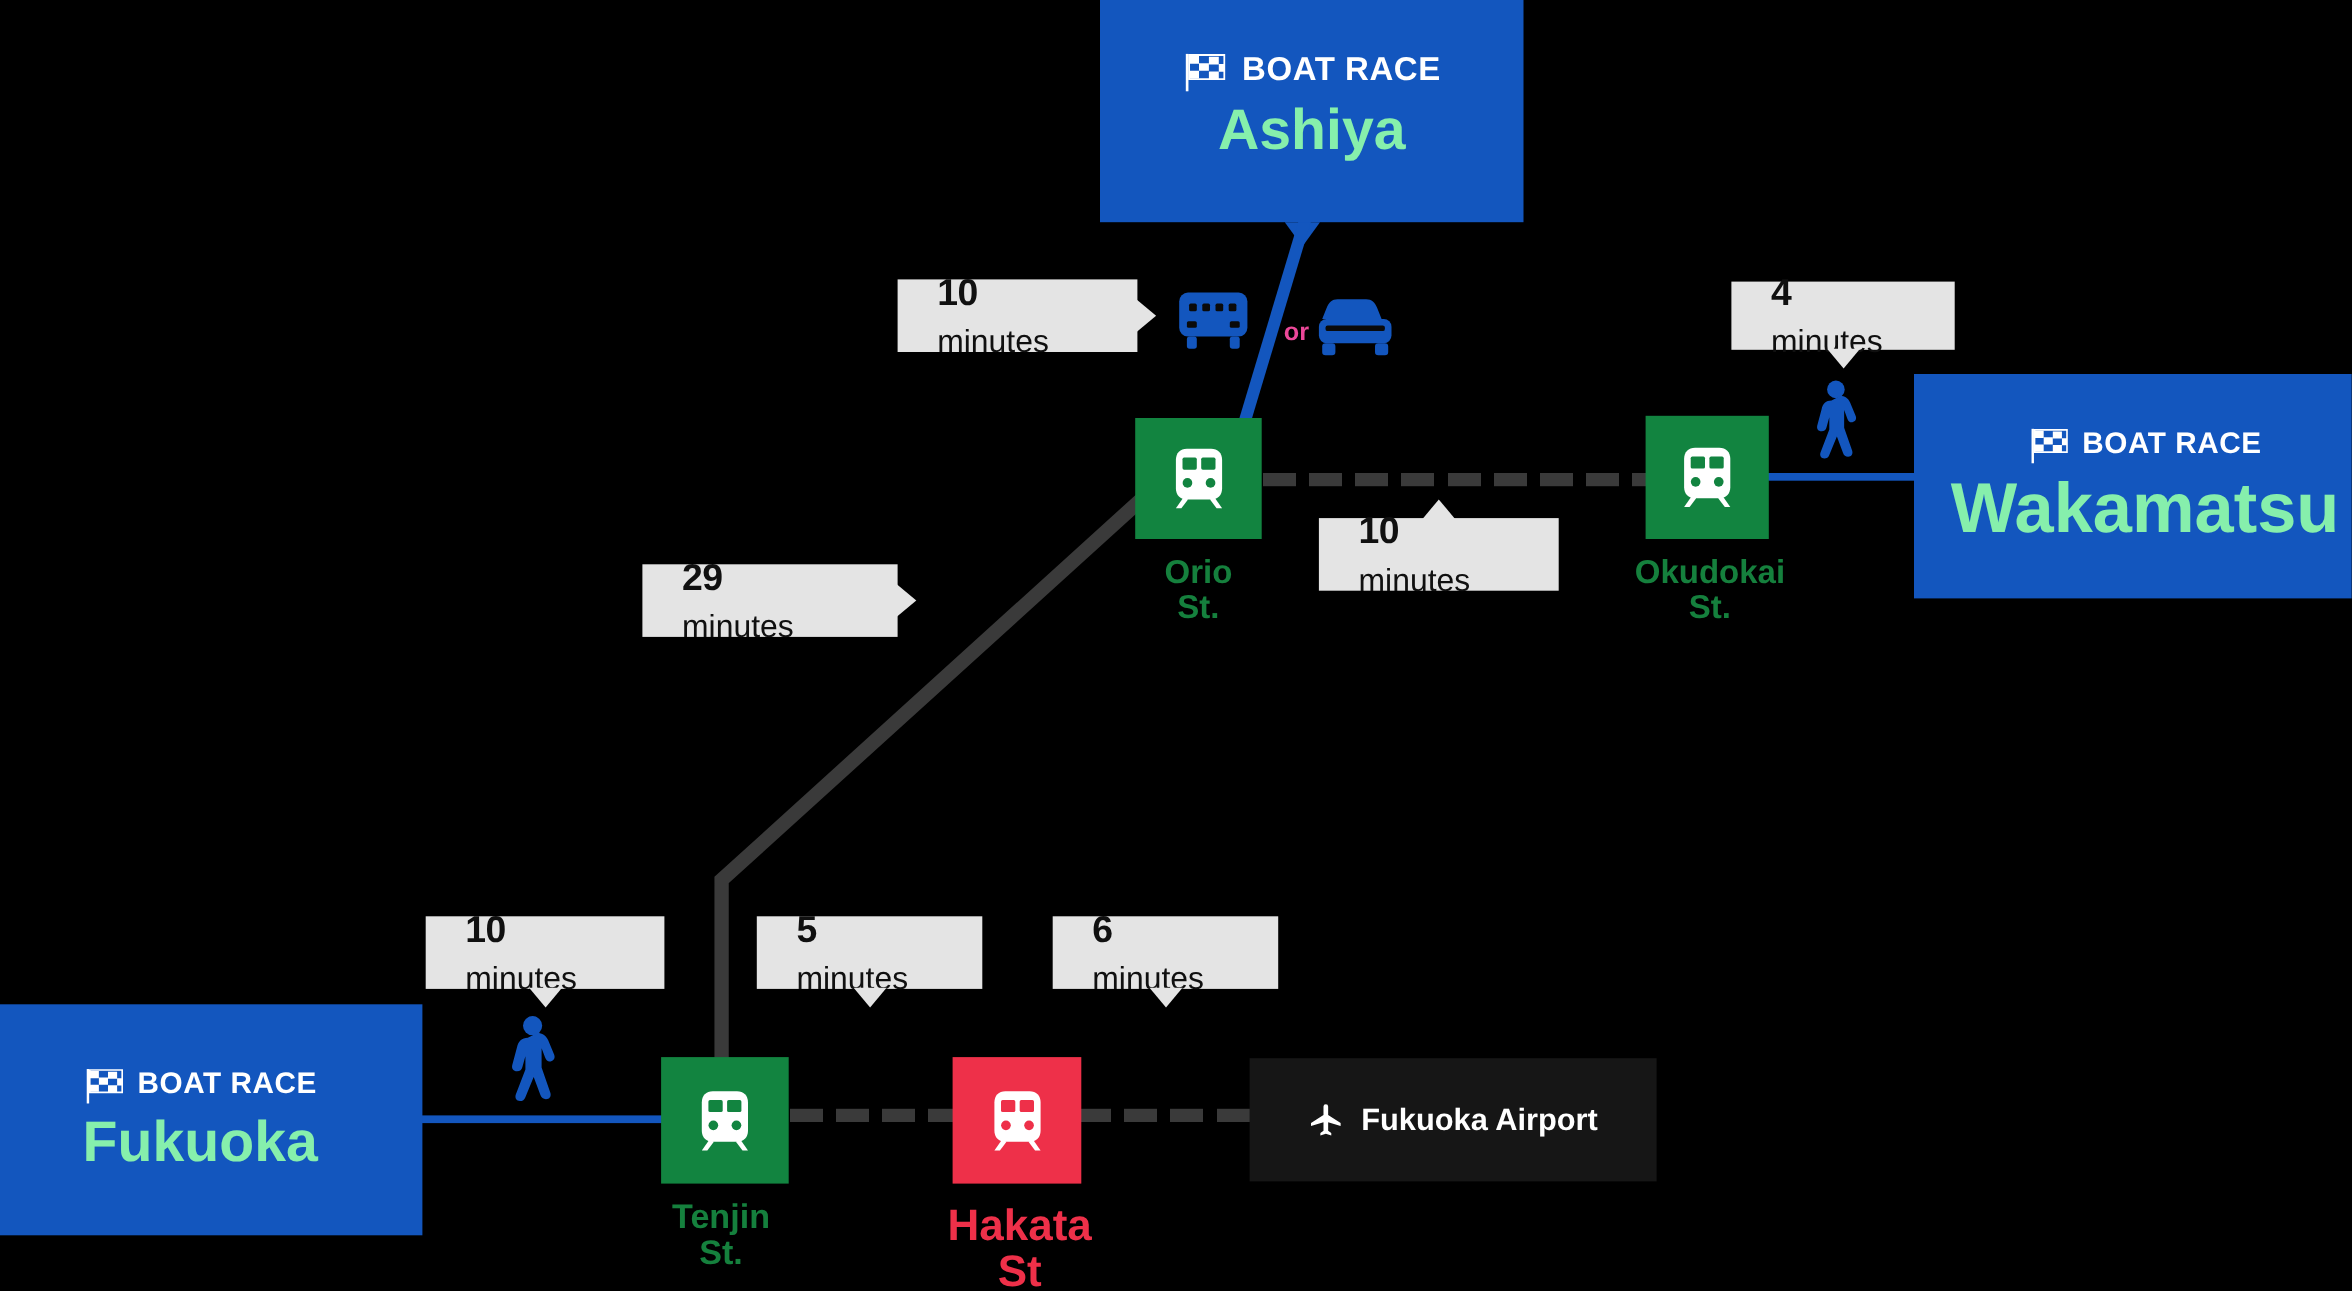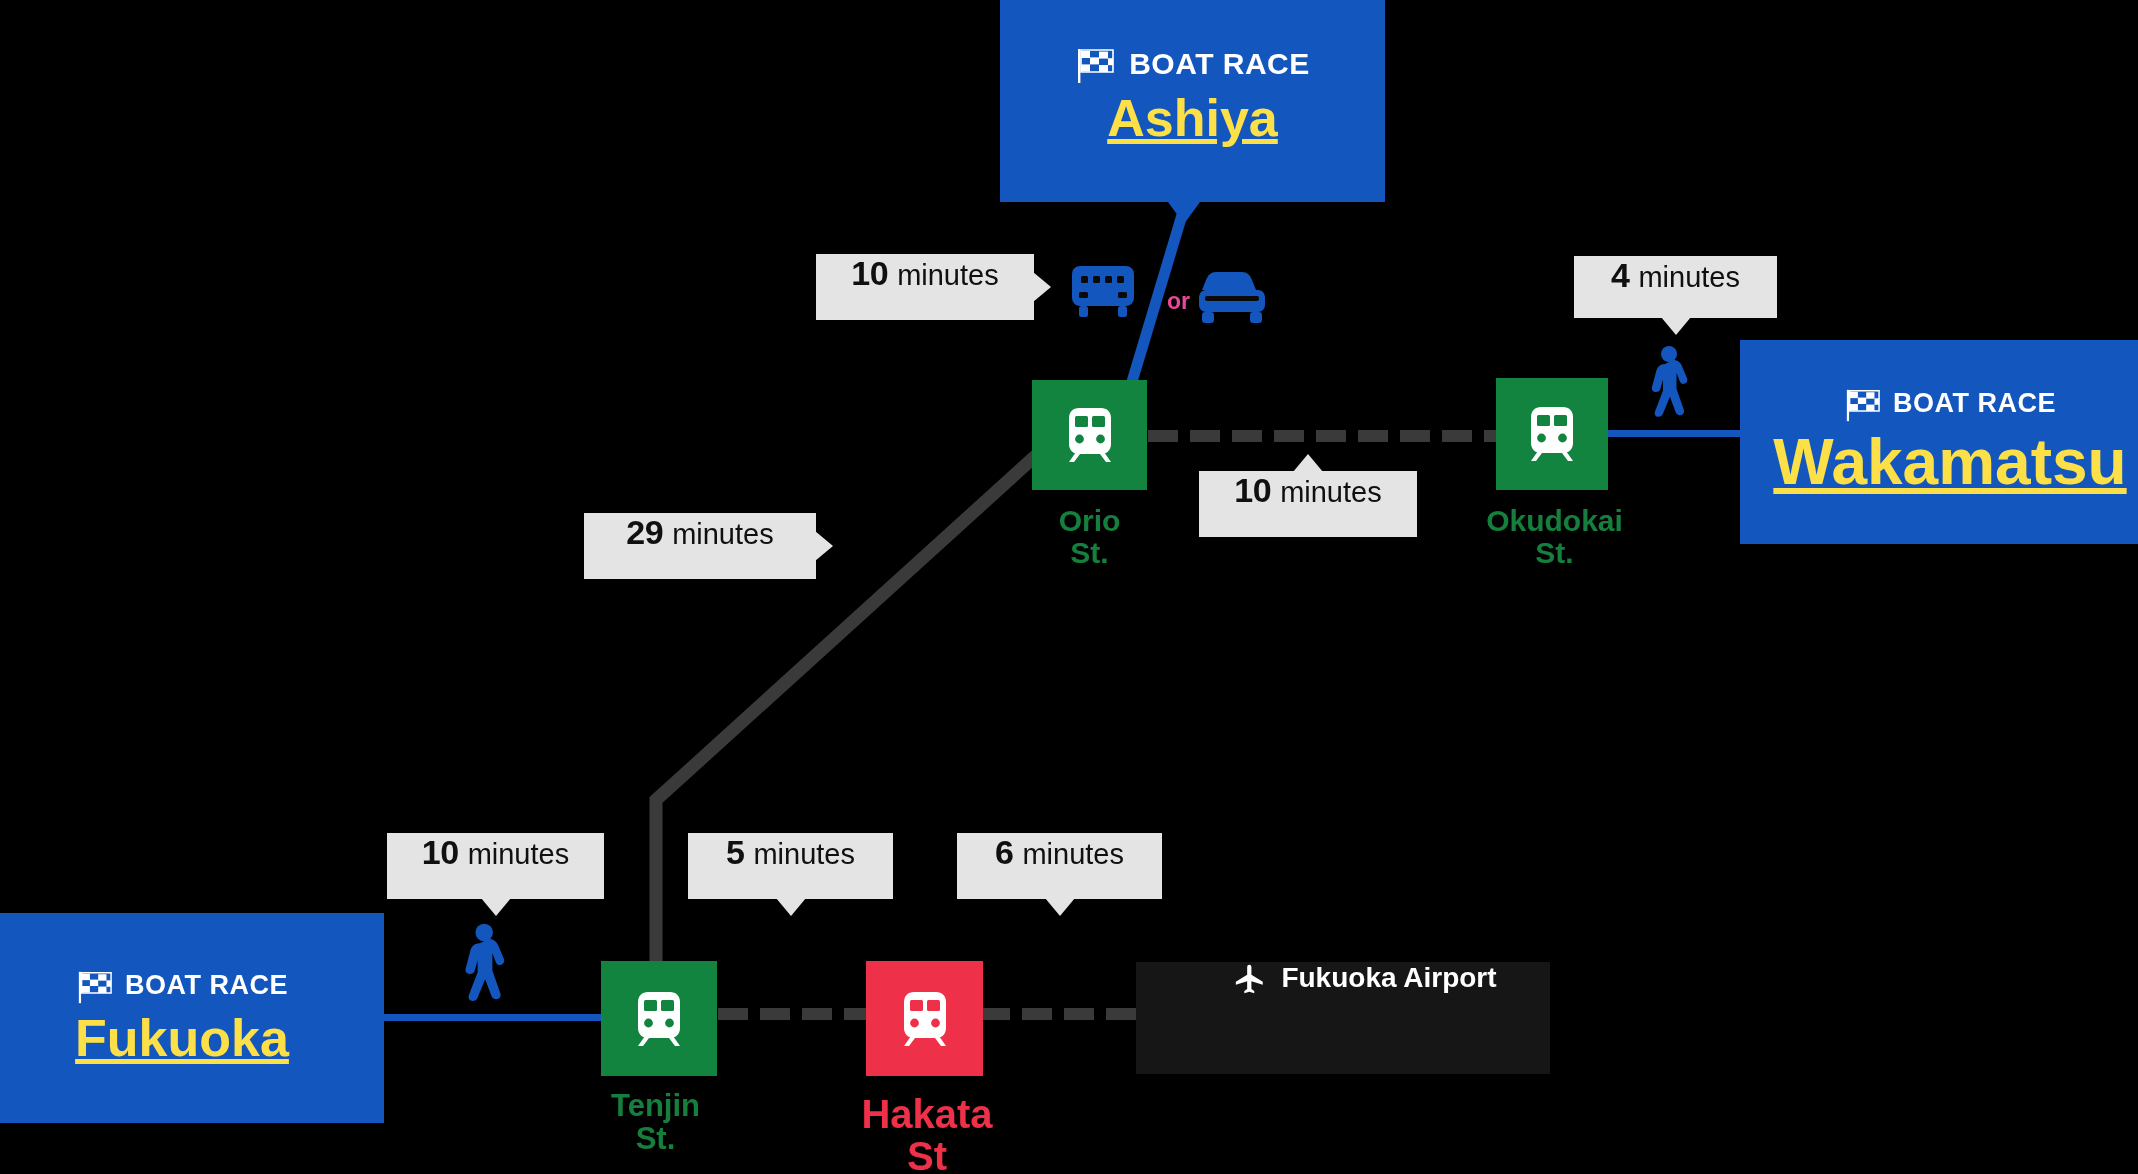--- a/index.html
+++ b/index.html
@@ -38,25 +38,24 @@
     margin-bottom: 6px;
   }
   .venue-head-text {
     color: #ffffff;
     font-size: 30px;
     font-weight: 700;
     letter-spacing: 0.5px;
     white-space: nowrap;
   }
   .venue-name {
-    color: #fde047;
+    color: #86efac;
     font-weight: 700;
     white-space: nowrap;
     line-height: 1.05;
-    text-decoration: underline;
   }
   .flag-icon { display: block; }
 
   
   .venue-tail {
     position: absolute;
     width: 0; height: 0;
     border-left: 16px solid transparent;
     border-right: 16px solid transparent;
     border-top: 22px solid #1356be;
@@ -81,43 +80,44 @@
     z-index: 5;
   }
   .station-label.green { color: #15803d; }
   .station-label.red   { color: #ee3049; }
 
   
   .airport-box {
     position: absolute;
     background: #161616;
     display: flex;
+    align-items: center;
     justify-content: center;
     gap: 14px;
     z-index: 6;
-    padding-left: 44px;
   }
   .airport-label {
     color: #ffffff;
     font-size: 28px;
     font-weight: 600;
     white-space: nowrap;
   }
 
   
   .bubble {
     position: absolute;
     background: #e4e4e4;
     display: flex;
     align-items: baseline;
     justify-content: center;
     gap: 9px;
     z-index: 8;
     padding: 0 36px;
     box-sizing: border-box;
+    flex-direction: column;
   }
   .bubble .num {
     color: #101010;
     font-size: 34px;
     font-weight: 700;
     letter-spacing: -0.5px;
   }
   .bubble .unit {
     color: #101010;
     font-size: 29px;

